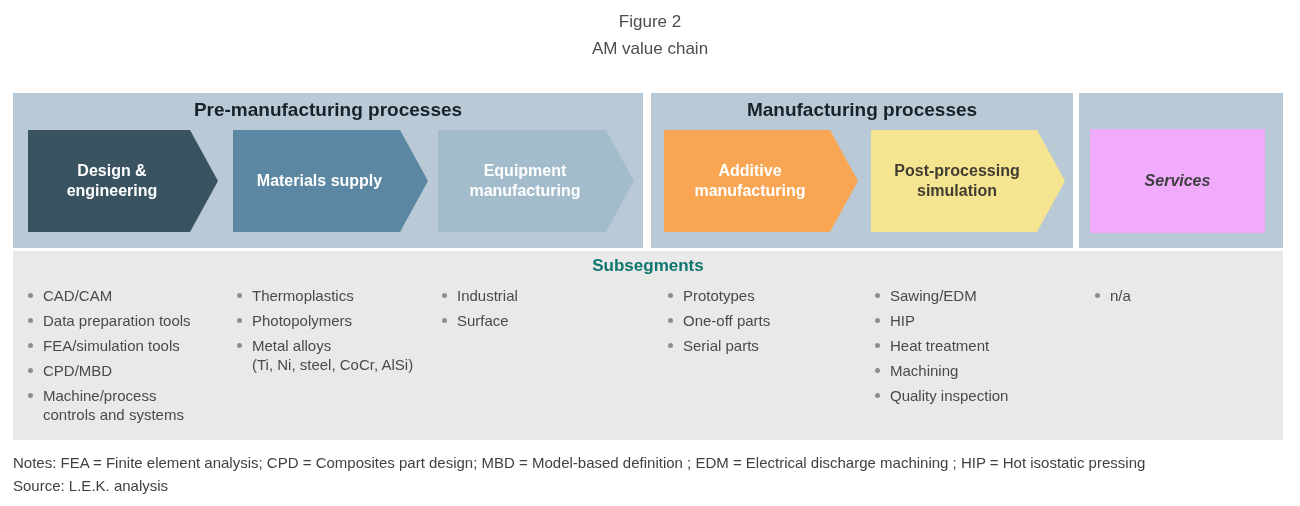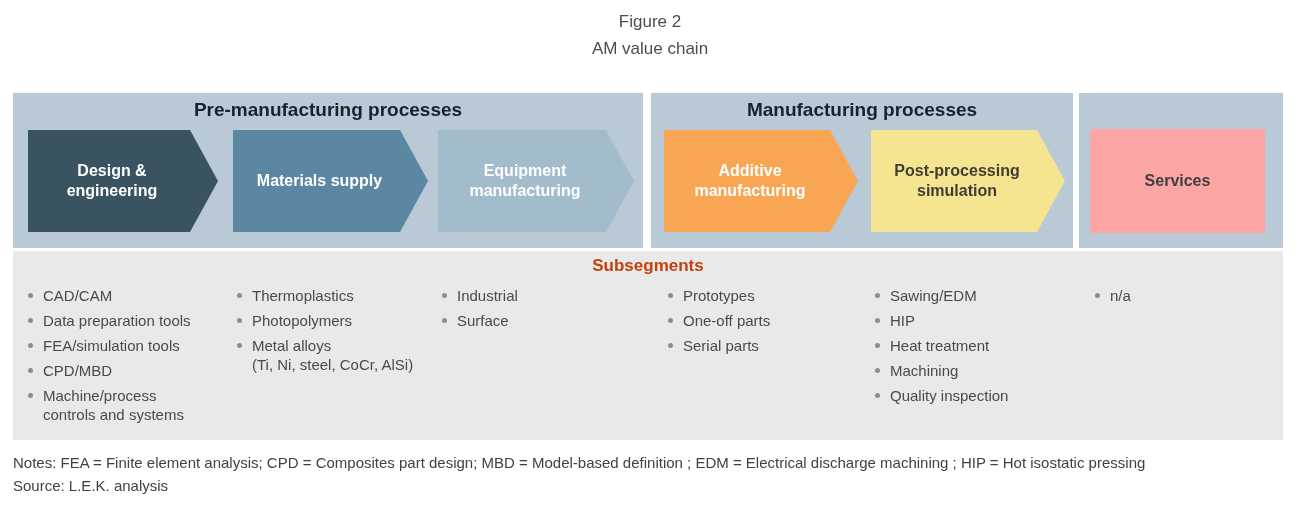--- a/index.html
+++ b/index.html
@@ -75,21 +75,21 @@
     position: absolute;
     left: 13px; top: 251px;
     width: 1270px; height: 189px;
     background: #e9e9e9;
   }
   .subseg-heading {
     padding-top: 5px;
     text-align: center;
     font-size: 17px;
     font-weight: bold;
-    color: #c2410c;
+    color: #0f766e;
   }
   
   .col { position: absolute; top: 286px; }
   .col-1 { left: 28px;   width: 195px; }
   .col-2 { left: 237px;  width: 215px; }
   .col-3 { left: 442px;  width: 160px; }
   .col-4 { left: 668px;  width: 175px; }
   .col-5 { left: 875px;  width: 195px; }
   .col-6 { left: 1095px; width: 110px; }
   .col ul { list-style: none; margin: 0; padding: 0; }
@@ -145,21 +145,21 @@
   </div>
   <div class="arrow arrow-3" style="background: rgb(163, 188, 203); color: rgb(255, 255, 255);">
     <span>Equipment manufacturing</span>
   </div>
   <div class="arrow arrow-4" style="background: rgb(248, 166, 83); color: rgb(255, 255, 255);">
     <span>Additive manufacturing</span>
   </div>
   <div class="arrow arrow-5" style="background: rgb(245, 228, 144); color: rgb(64, 61, 51);">
     <span>Post-processing simulation</span>
   </div>
-  <div class="services-box" style="background: #fca5a5; color: rgb(63, 63, 63);">
+  <div class="services-box" style="background: #f0abfc; color: rgb(63, 63, 63); font-style: italic;">
     <span>Services</span>
   </div>
 
   <div class="subseg-panel">
     <div class="subseg-heading">Subsegments</div>
   </div>
 
   <div class="col col-1">
     <ul>
 

